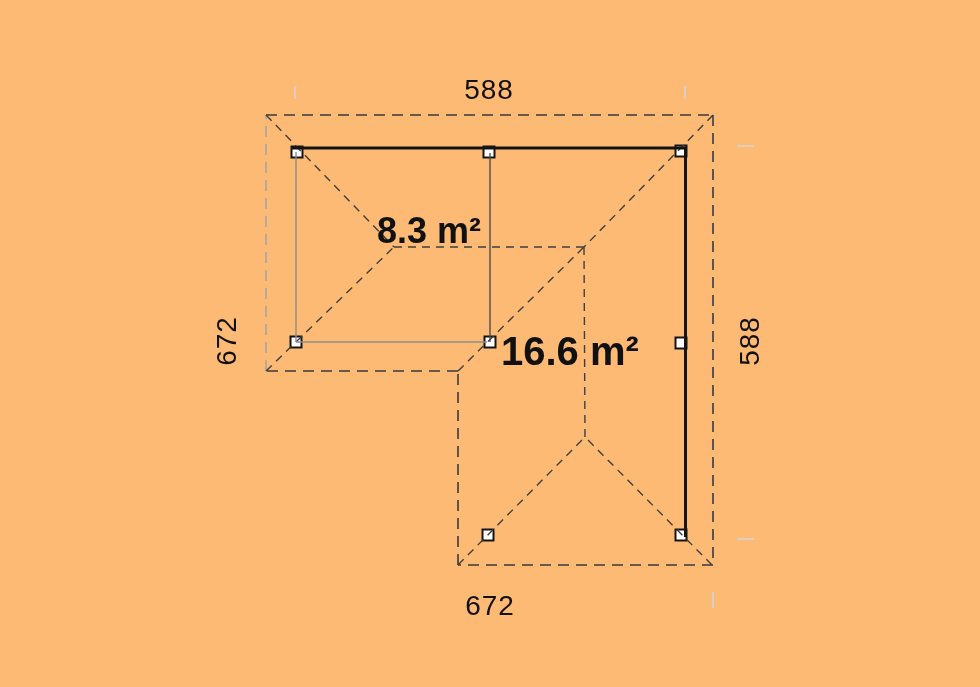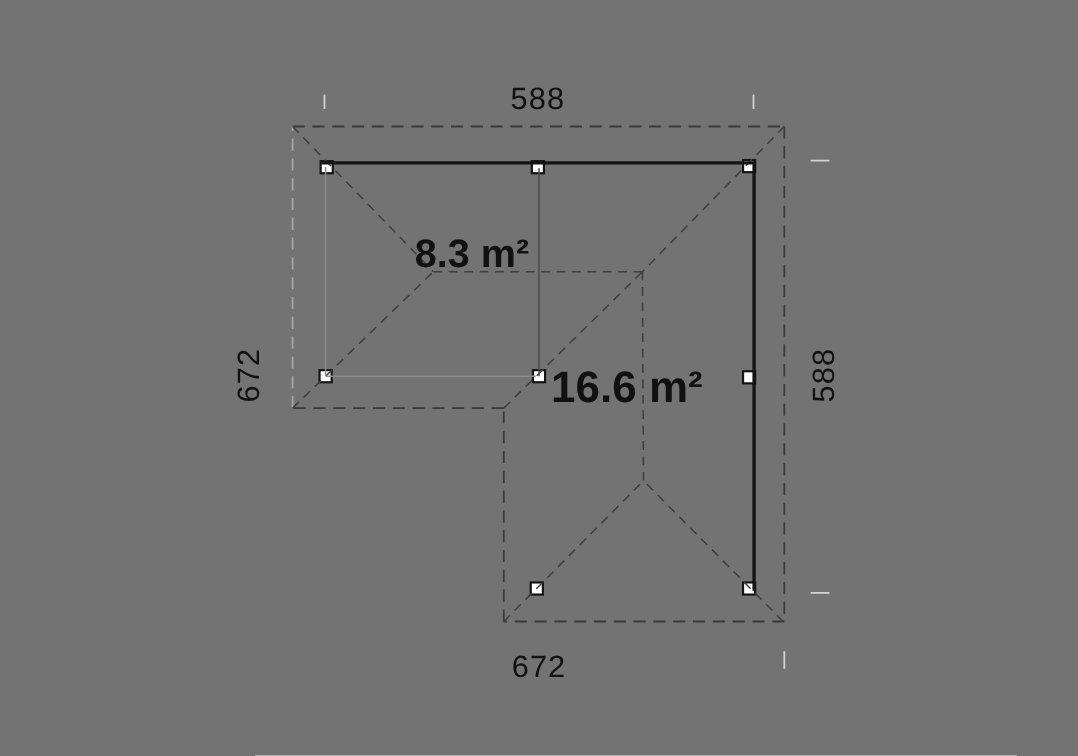--- a/index.html
+++ b/index.html
@@ -5,21 +5,21 @@
   html, body {
     margin: 0;
     padding: 0;
     background: #ffffff;
     font-family: "Liberation Sans", sans-serif;
   }
   .canvas {
     position: relative;
     width: 980px;
     height: 687px;
-    background: #737373;
+    background: #fdba74;
     overflow: hidden;
   }
   svg { display: block; }
   text {
     fill: #111111;
     font-family: "Liberation Sans", "DejaVu Sans", sans-serif;
   }
   .dim-label  { font-size: 28px; font-weight: 400; letter-spacing: 1px; }
   .area-label { font-weight: 700; }
   .area-small { font-size: 36px; }

